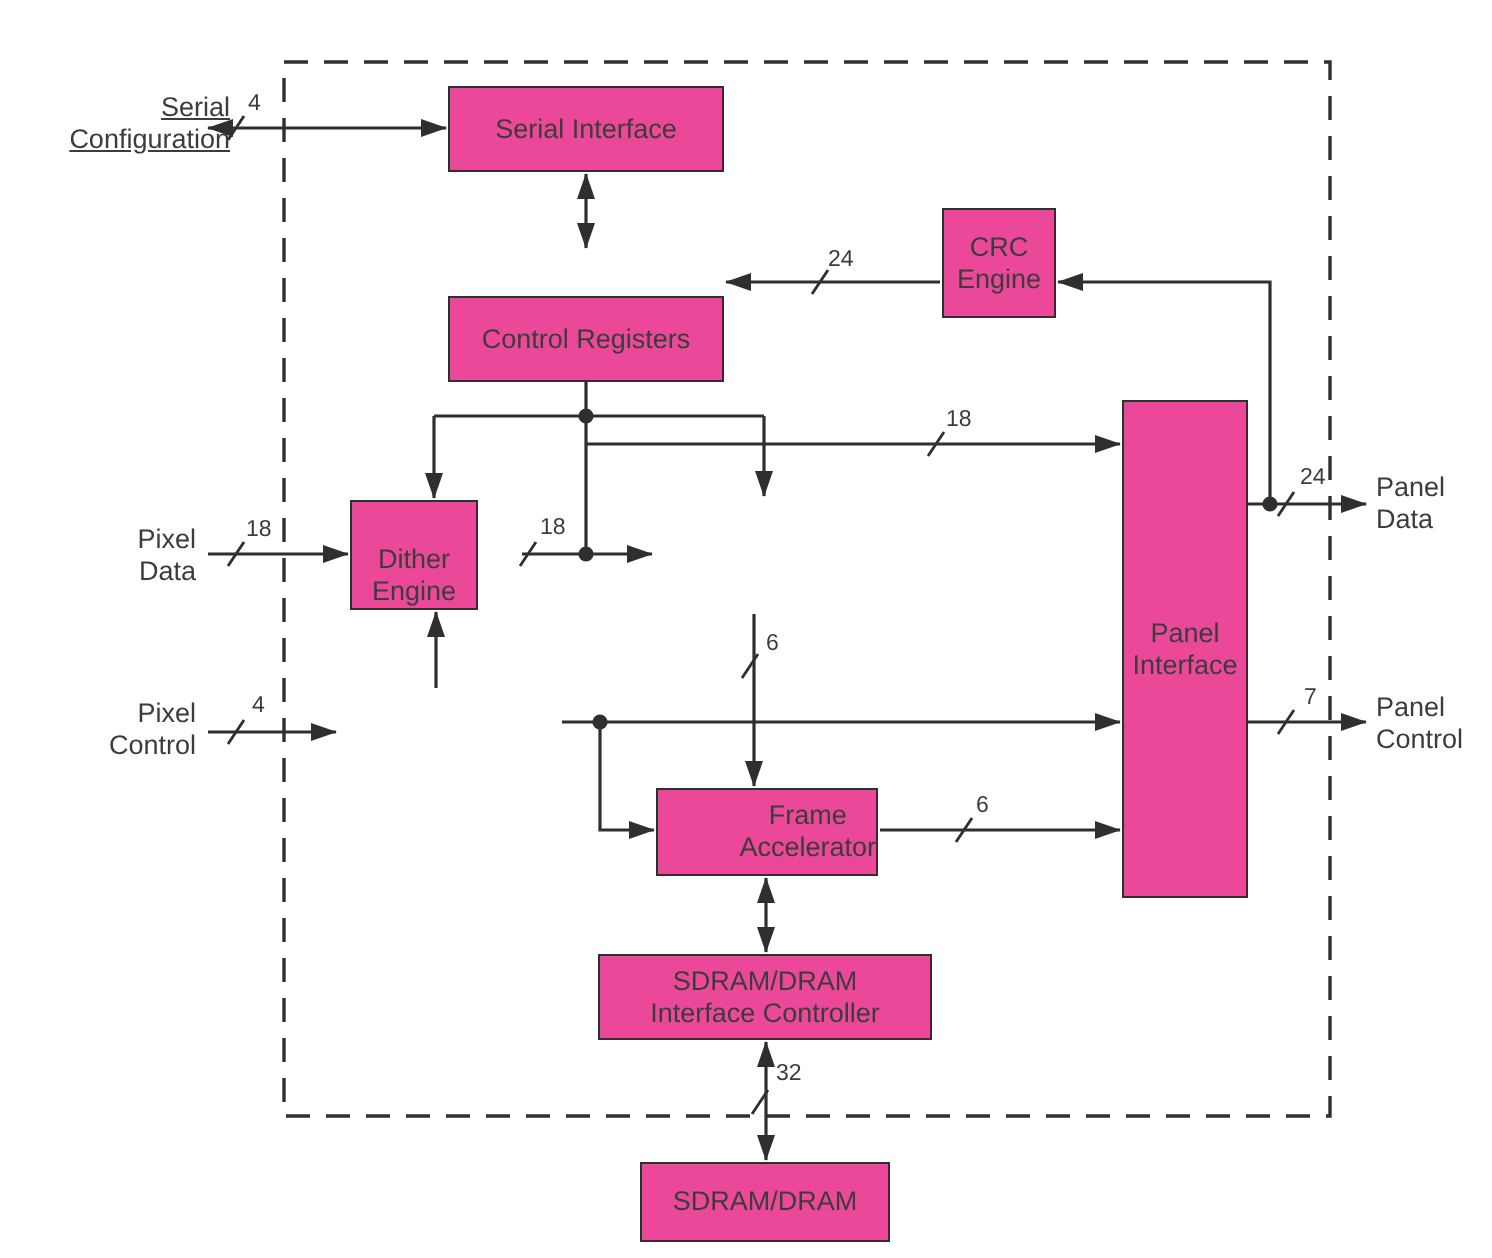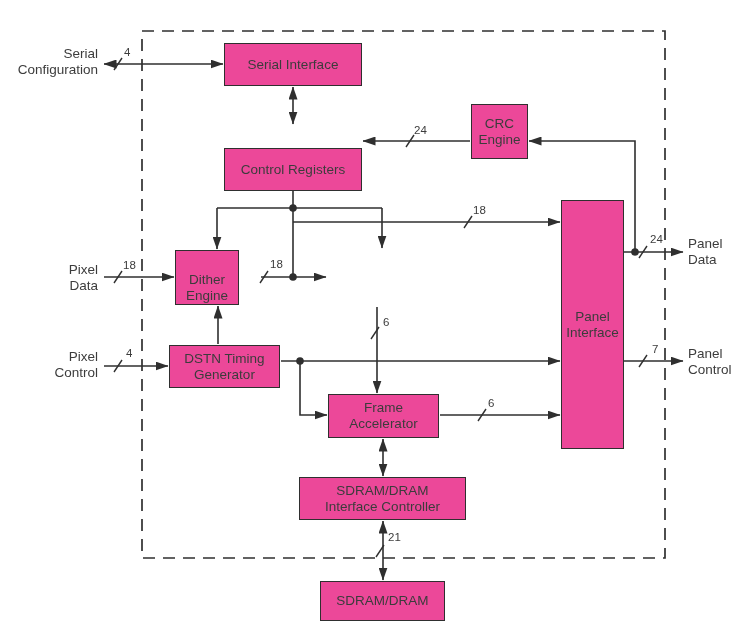--- a/index.html
+++ b/index.html
@@ -116,56 +116,52 @@
     <span class="block-label">Control Registers</span>
   </div>
   <div class="block" style="left:471px;top:104px;width:57px;height:55px;">
     <span class="block-label">CRC
 Engine</span>
   </div>
   <div class="block" style="left:175px;top:250px;width:64px;height:55px;align-items:flex-end;">
     <span class="block-label">Dither
 Engine</span>
   </div>
-  <div class="block" style="left:169px;top:345px;width:111px;height:43px;">
-    <span class="block-label">DSTN Timing
-Generator</span>
-  </div>
-  <div class="block" style="left:328px;top:394px;width:111px;height:44px;">
+  <div class="block" style="left:328px;top:394px;width:111px;height:44px;justify-content:flex-end;">
     <span class="block-label">Frame
 Accelerator</span>
   </div>
   <div class="block" style="left:561px;top:200px;width:63px;height:249px;">
     <span class="block-label">Panel
 Interface</span>
   </div>
   <div class="block" style="left:299px;top:477px;width:167px;height:43px;">
     <span class="block-label">SDRAM/DRAM
 Interface Controller</span>
   </div>
   <div class="block" style="left:320px;top:581px;width:125px;height:40px;">
     <span class="block-label">SDRAM/DRAM</span>
   </div>
 
-  <div class="ext-label align-right" style="left:6px;top:46px;width:92px;">Serial
+  <div class="ext-label align-right" style="left:23px;top:46px;width:92px;text-decoration:underline;">Serial
 Configuration</div>
   <div class="ext-label align-right" style="left:40px;top:262px;width:58px;">Pixel
 Data</div>
   <div class="ext-label align-right" style="left:38px;top:349px;width:60px;">Pixel
 Control</div>
   <div class="ext-label align-left" style="left:688px;top:236px;width:56px;">Panel
 Data</div>
   <div class="ext-label align-left" style="left:688px;top:346px;width:58px;">Panel
 Control</div>
 
   <span class="bus-width" style="left:124px;top:46px;">4</span>
   <span class="bus-width" style="left:414px;top:124px;">24</span>
   <span class="bus-width" style="left:473px;top:204px;">18</span>
   <span class="bus-width" style="left:123px;top:259px;">18</span>
   <span class="bus-width" style="left:270px;top:258px;">18</span>
   <span class="bus-width" style="left:126px;top:347px;">4</span>
   <span class="bus-width" style="left:383px;top:316px;">6</span>
   <span class="bus-width" style="left:488px;top:397px;">6</span>
-  <span class="bus-width" style="left:388px;top:531px;">21</span>
+  <span class="bus-width" style="left:388px;top:531px;">32</span>
   <span class="bus-width" style="left:650px;top:233px;">24</span>
   <span class="bus-width" style="left:652px;top:343px;">7</span>
 
 </div>
 
 </body></html>

